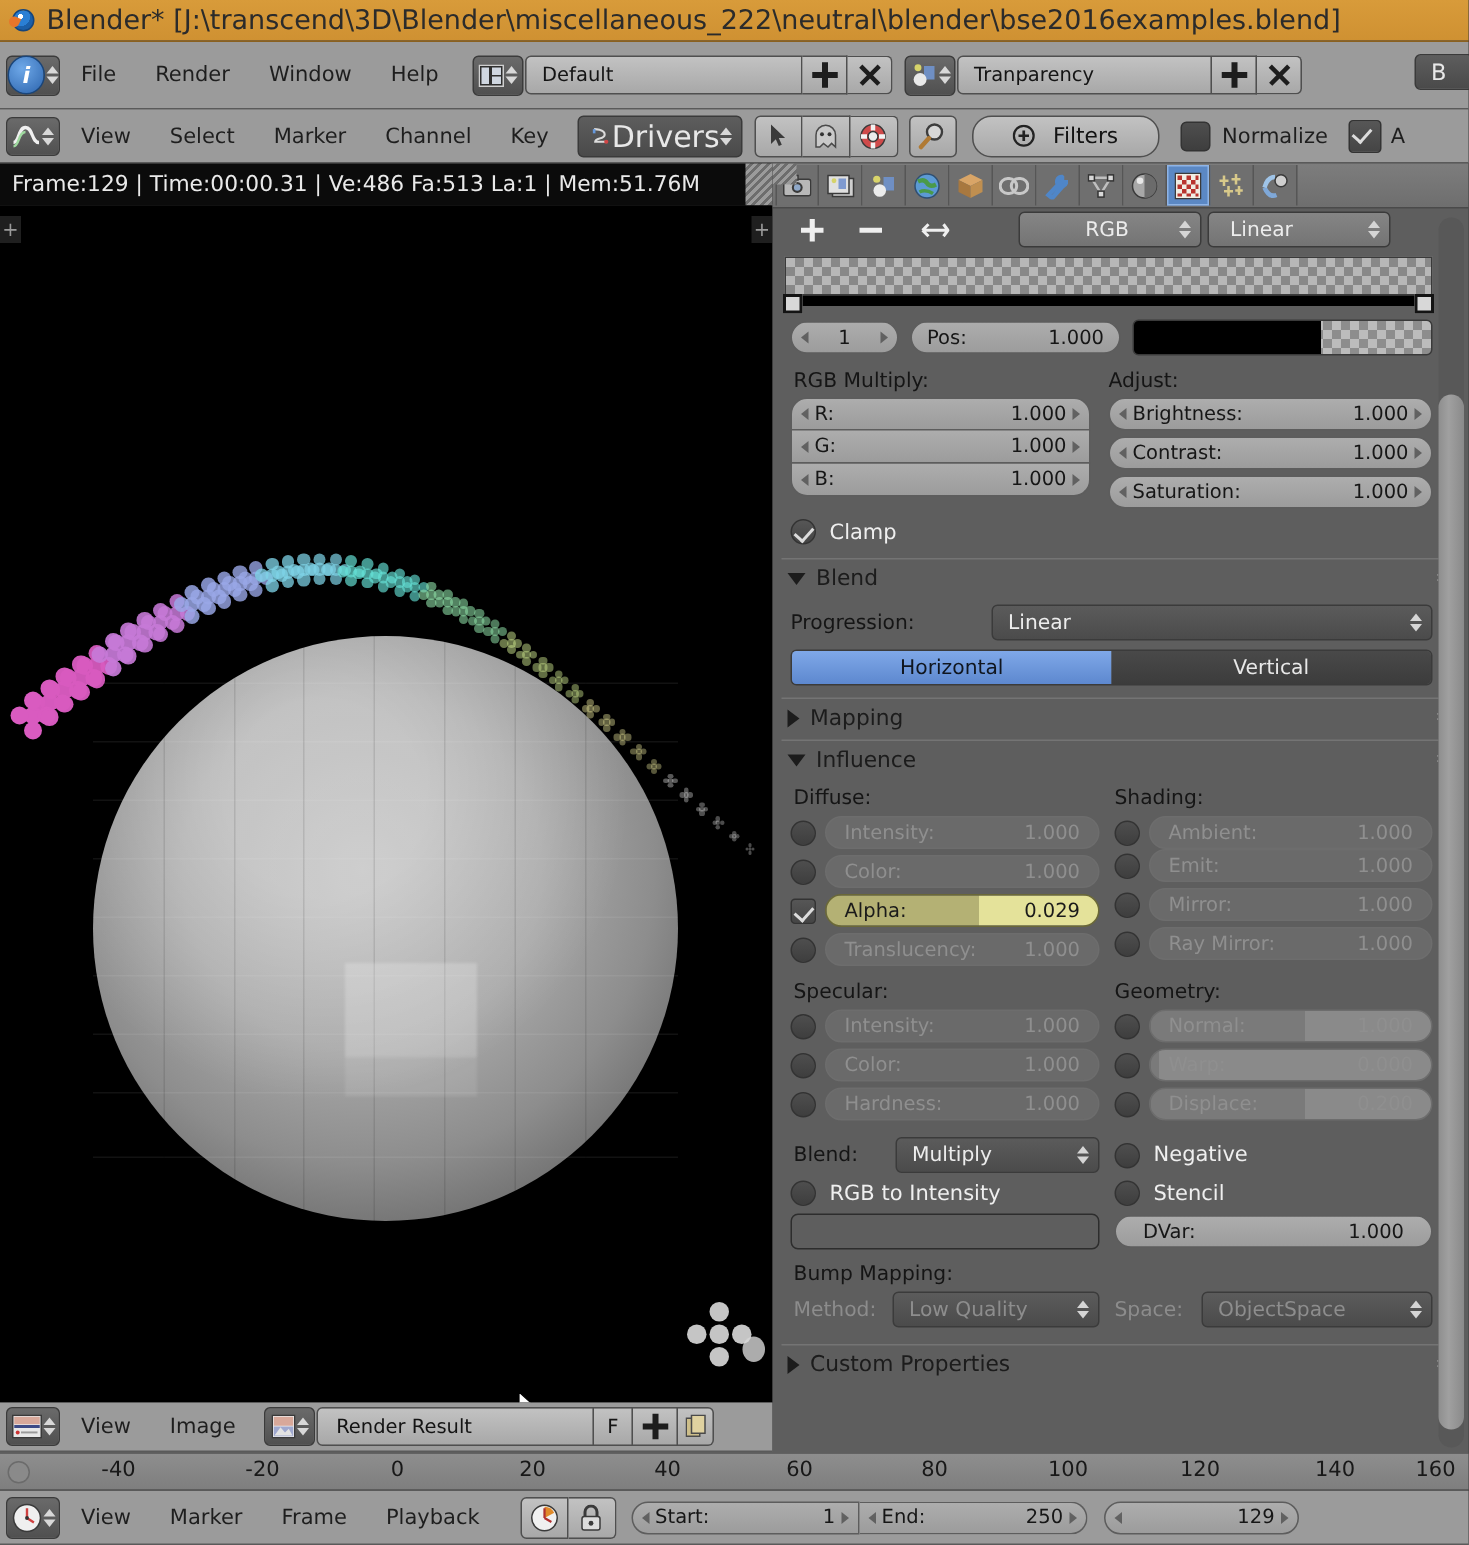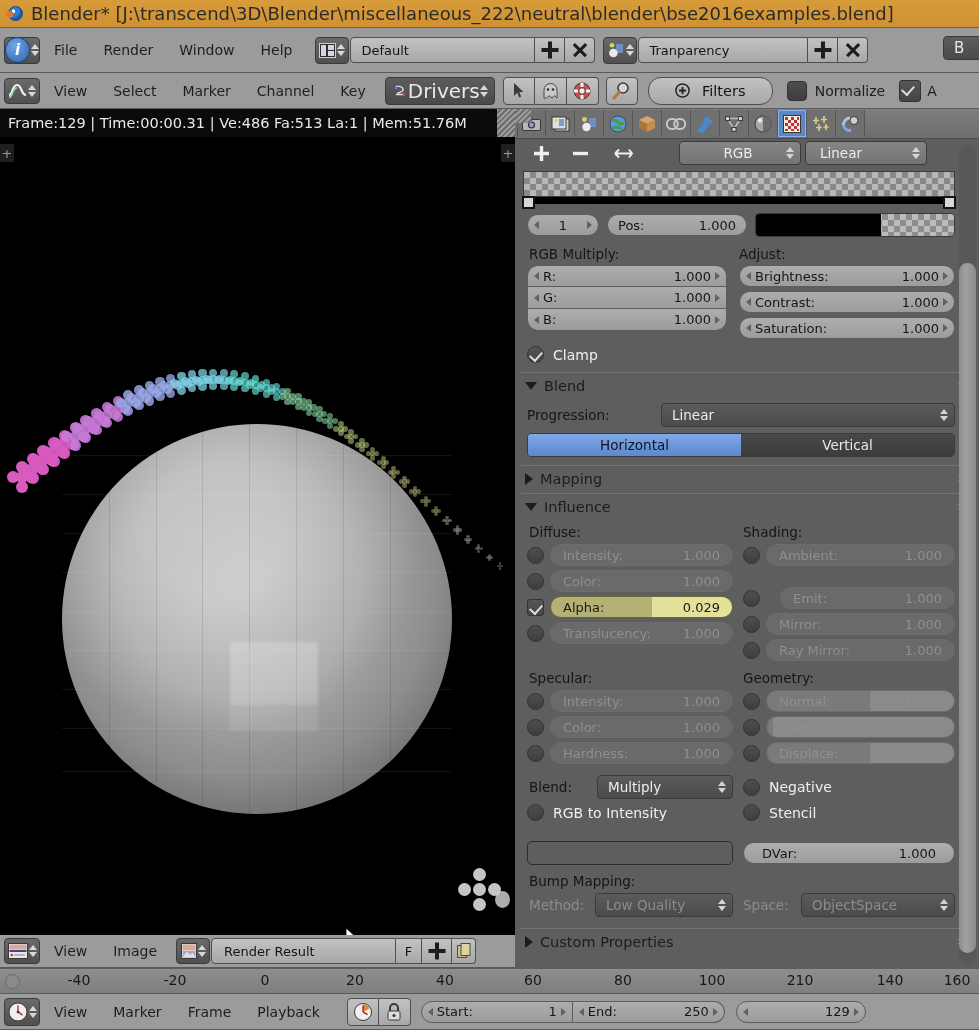--- a/index.html
+++ b/index.html
@@ -681,21 +681,21 @@
 <div id="img-ruler">
   <div style="position:absolute;left:5px;top:5px;width:15px;height:15px;border-radius:50%;background:#8a8a8a;border:1px solid #6b6b6b;"></div>
   <span style="left:79px">-40</span>
   <span style="left:175px">-20</span>
   <span style="left:265px">0</span>
   <span style="left:355px">20</span>
   <span style="left:445px">40</span>
   <span style="left:533px">60</span>
   <span style="left:623px">80</span>
   <span style="left:712px">100</span>
-  <span style="left:800px">210</span>
+  <span style="left:800px">120</span>
   <span style="left:890px">140</span>
   <span style="left:957px">160</span>
 </div>
 
 <div id="timeline" class="hdr">
   <div class="ed-btn" style="height:28px;">
     <svg width="20" height="20" viewBox="0 0 20 20">
       <circle cx="10" cy="10" r="9" fill="#efefef" stroke="#3a3a3a"></circle>
       <path d="M10 10 L10 3.5 M10 10 L14.6 13" stroke="#cf4040" stroke-width="1.6"></path>
       <circle cx="10" cy="10" r="1.3" fill="#333"></circle>
@@ -1043,21 +1043,21 @@
       </div>
 
       <div style="flex:1;">
         <div class="prow" style="gap:6px;margin-top:4px;">
           <div class="dot-tgl"></div>
           <div class="inf-field">
             <span>Ambient:</span>
             <span>1.000</span>
           </div>
         </div>
-        <div class="prow" style="gap:20px;margin-top:21px;">
+        <div class="prow" style="gap:6px;margin-top:0;">
           <div class="dot-tgl"></div>
           <div class="inf-field">
             <span>Emit:</span>
             <span>1.000</span>
           </div>
         </div>
         <div class="prow" style="gap:6px;margin-top:4px;">
           <div class="dot-tgl"></div>
           <div class="inf-field">
             <span>Mirror:</span>
@@ -1150,21 +1150,21 @@
       <div class="prow" style="width:206px;margin-left:6px;gap:9px;">
         <div class="dot-tgl"></div>
         <span class="grp-lbl" style="color:#efefef;font-size:14px">RGB to Intensity</span>
       </div>
       <div class="prow" style="flex:1;gap:9px;">
         <div class="dot-tgl"></div>
         <span class="grp-lbl" style="color:#efefef;font-size:14px">Stencil</span>
       </div>
     </div>
 
-    <div class="prow" style="margin-top:20px;padding-right:18px;gap:10px;align-items:center;">
+    <div class="prow" style="margin-top:5px;padding-right:18px;gap:10px;align-items:center;">
       <div style="width:206px;margin-left:6px;display:flex;">
         <div id="magenta-swatch"></div>
       </div>
       <div class="round-field" style="flex:1;">
         <span class="lbl" style="padding-left:12px">DVar:</span>
         <span style="flex:1"></span>
         <span class="val" style="padding-right:12px">1.000</span>
       </div>
     </div>
 

